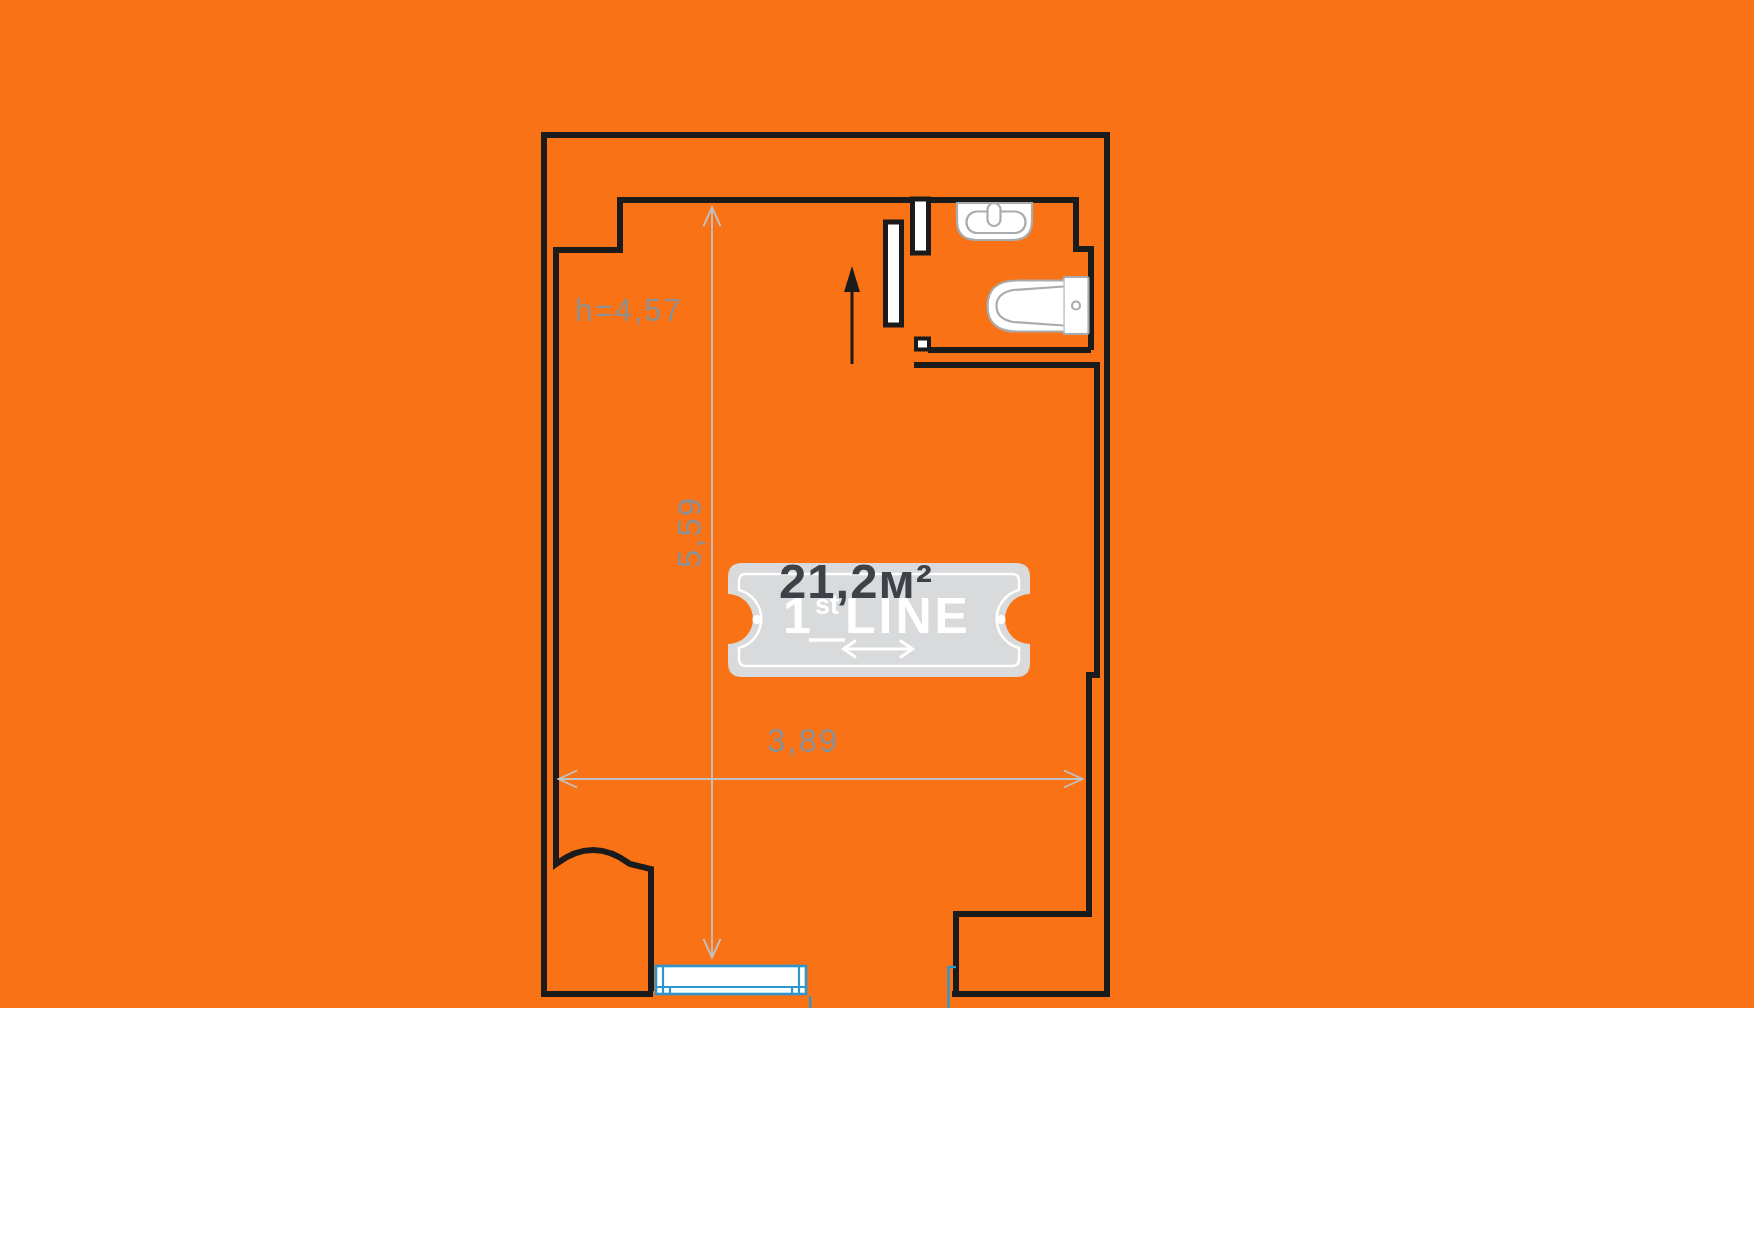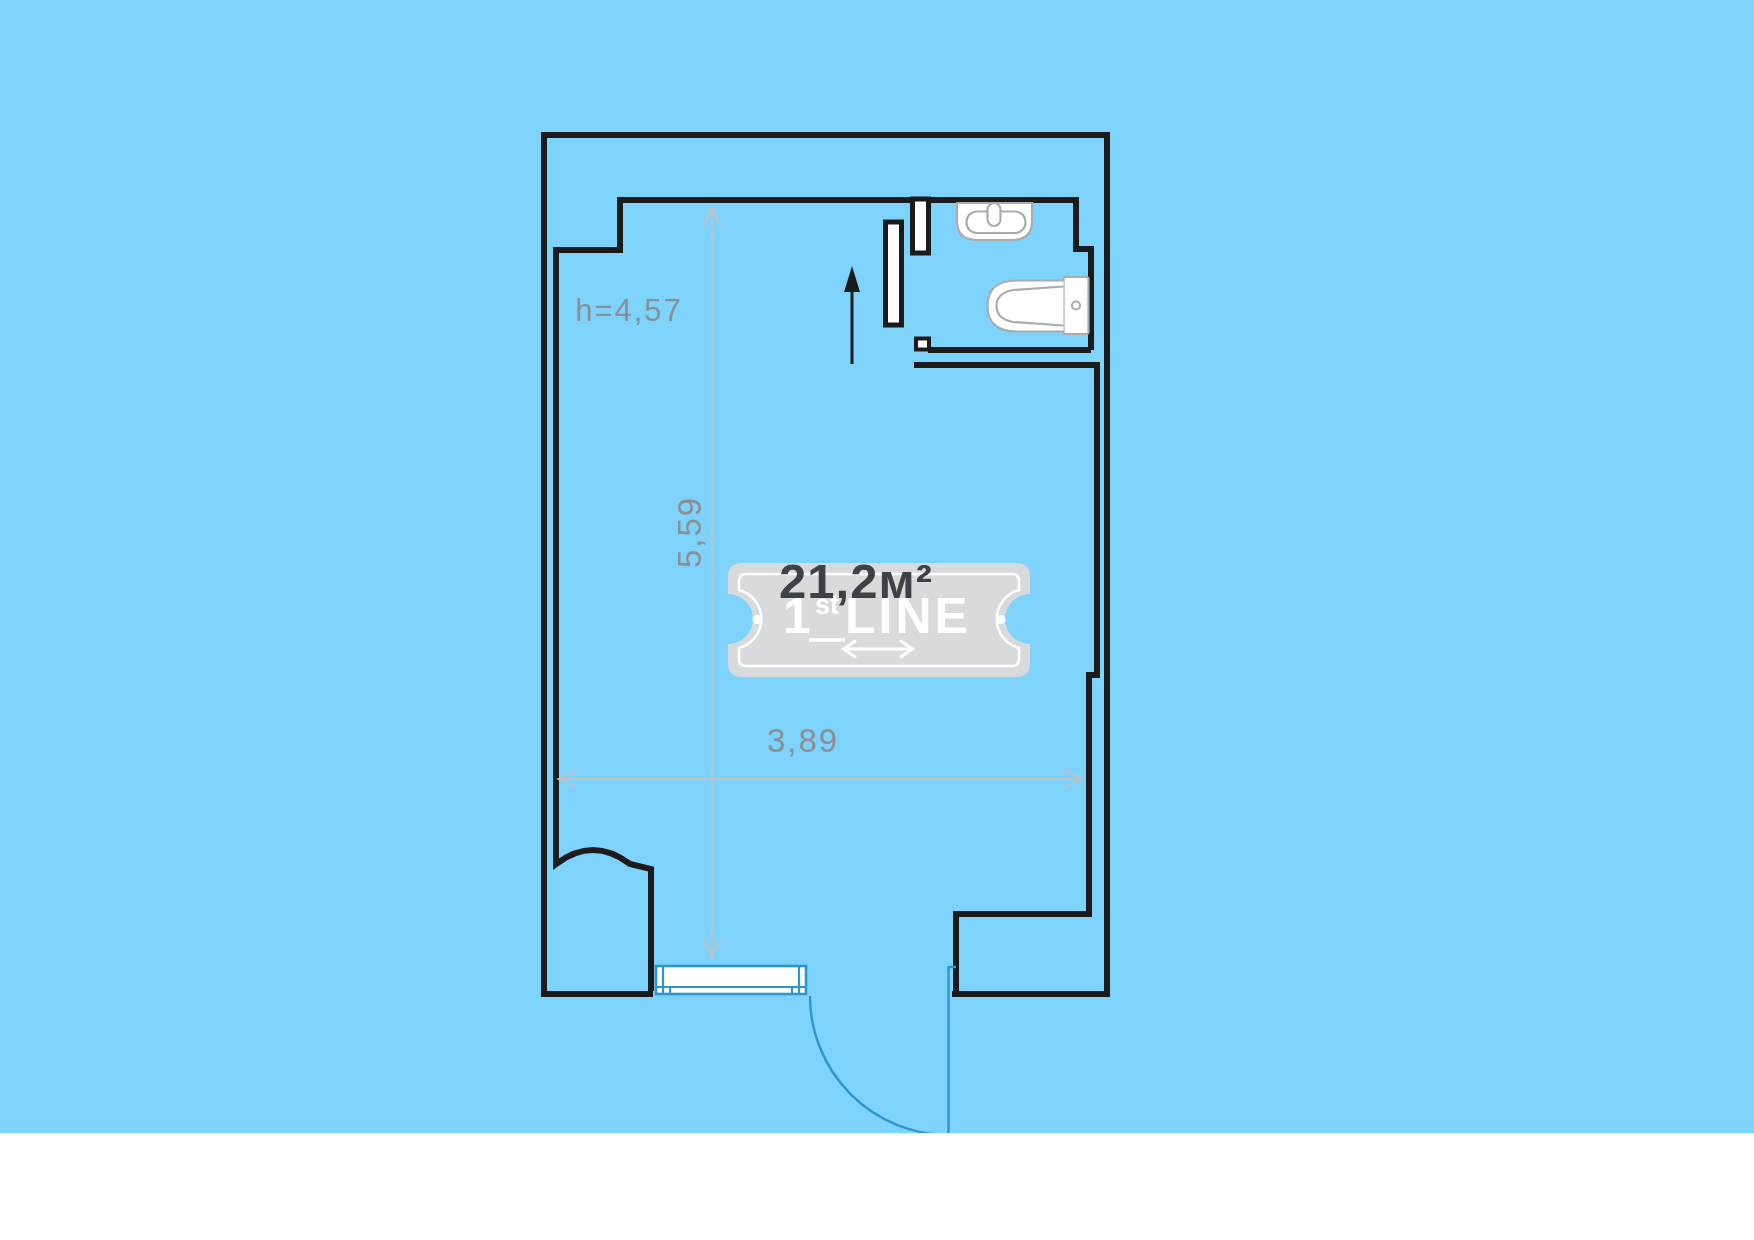--- a/index.html
+++ b/index.html
@@ -1,20 +1,20 @@
 <!DOCTYPE html>
 <html><head>
 <meta charset="utf-8">
 <style>
   html, body { margin: 0; padding: 0; background: #ffffff; }
   .canvas {
     position: relative;
     width: 1754px;
-    height: 1133px;
-    background: #7dd3fc;
+    height: 1008px;
+    background: #f97316;
     overflow: hidden;
     font-family: "Liberation Sans", "DejaVu Sans", sans-serif;
   }
   .canvas svg { position: absolute; left: 0; top: 0; }
   text { font-family: "Liberation Sans", "DejaVu Sans", sans-serif; }
   .dim-label { letter-spacing: 2px; }
   .area-label { letter-spacing: 1px; font-weight: 700; }
   .wm-text { font-weight: 700; }
 </style>
 </head>

